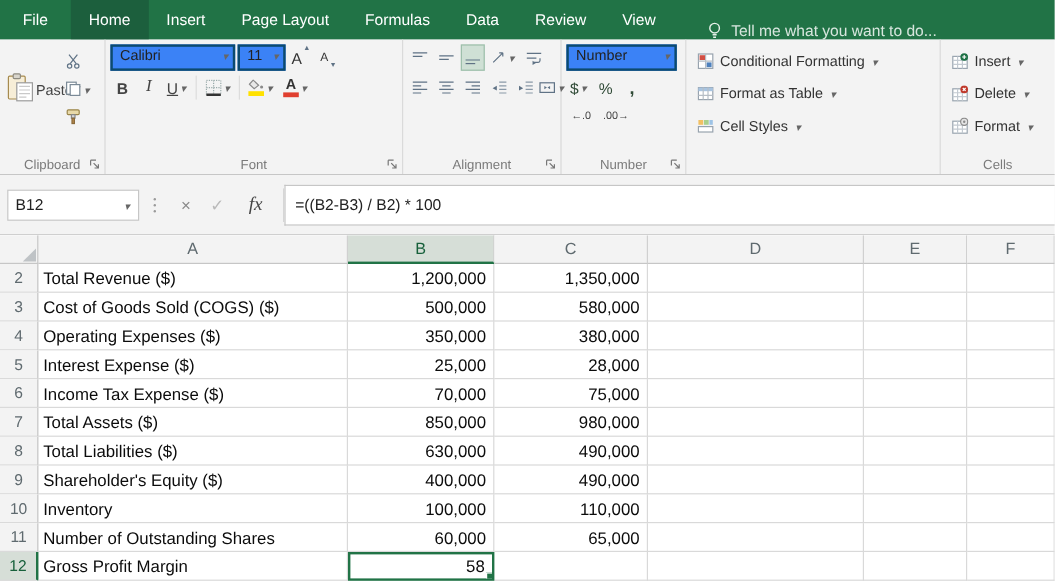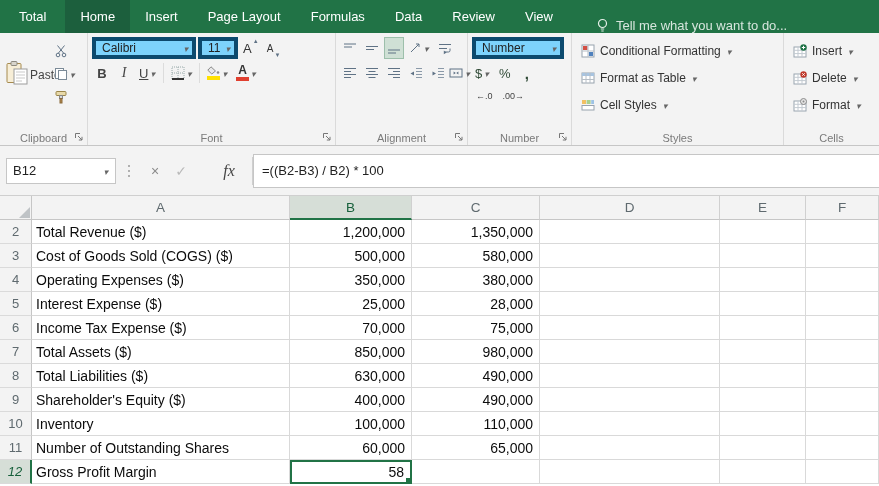--- a/index.html
+++ b/index.html
@@ -13,21 +13,21 @@
   .tab.file{padding:0 19px;}
   .tab.active{background:#1c5f3d;}
   .tellme{display:flex;align-items:flex-end;gap:7px;margin-left:28px;color:rgba(255,255,255,.82);}
 
   
   .ribbon{height:113px;background:#f3f3f3;border-bottom:1px solid #c6c6c6;display:flex;font-size:12px;color:#444;flex:0 0 auto;}
   .group{position:relative;height:100%;padding:4px 4px 16px 4px;border-right:1px solid #dadada;}
   .glabel{position:absolute;bottom:1px;left:0;right:0;text-align:center;font-size:11px;color:#7a7a7a;}
   .launcher{position:absolute;bottom:3px;right:3px;width:11px;height:11px;display:flex;align-items:center;justify-content:center;}
   .rrow{display:flex;align-items:center;gap:2px;margin-bottom:3px;}
-  .combo{background:#7dd3fc;border:4px solid #0c4a6e;height:22px;display:flex;align-items:flex-start;padding:0 3px 0 6px;font-size:12px;color:#222;}
+  .combo{background:#3b82f6;border:2px solid #0c4a6e;height:22px;display:flex;align-items:flex-start;padding:0 3px 0 6px;font-size:12px;color:#222;}
   .combo .dd{margin-left:auto;}
   .dd::after{content:"▾";font-size:9px;color:#666;line-height:1;display:inline-block;padding:0 1px;}
   .sbtn{height:22px;min-width:20px;display:inline-flex;align-items:center;justify-content:center;gap:1px;padding:0 2px;color:#444;border:1px solid transparent;}
   .sbtn.active{background:#cfe0d5;border-color:#9dbfab;}
   .vsep{width:1px;height:20px;background:#dcdcdc;margin:0 2px;}
   .bigbtn{display:flex;flex-direction:row;align-items:center;width:46px;padding-top:2px;}
   .bigbtn .biglabel{font-size:12px;margin-top:3px;color:#444;}
   .clip-inner{display:flex;}
   .clipcol{display:flex;flex-direction:column;gap:2px;padding-top:3px;margin-left:2px;}
   .minibtn{height:21px;display:flex;align-items:center;gap:1px;padding:0 2px;}
@@ -45,48 +45,48 @@
   .numglyph.comma{font-size:15px;font-weight:bold;}
   .decbtn{font-size:9px;color:#444;border:1px solid transparent;height:18px;display:inline-flex;align-items:center;padding:0 3px;}
   .stylerow,.cellrow{display:flex;align-items:center;gap:5px;height:27px;padding-left:5px;color:#333;white-space:nowrap;}
 
   
   .fbar{height:50px;background:#f3f3f3;border-bottom:1px solid #cfcfcf;display:flex;align-items:center;flex:0 0 auto;}
   .namebox{width:110px;height:26px;background:#fff;border:1px solid #c6c6c6;margin-left:6px;display:flex;align-items:center;padding:0 6px;font-size:13px;color:#222;}
   .namebox .dd{margin-left:auto;}
   .dots{width:2px;height:2px;background:#9a9a9a;border-radius:50%;box-shadow:0 5px 0 #9a9a9a,0 -5px 0 #9a9a9a;margin:0 12px;}
   .fbtn{width:26px;height:26px;display:flex;align-items:center;justify-content:center;font-size:14px;color:#8a8a8a;}
-  .fbtn.fx{font-family:"Liberation Serif",serif;font-style:italic;font-size:16px;color:#444;margin-left:22px;}
+  .fbtn.fx{font-family:"Liberation Serif",serif;font-style:italic;font-size:16px;color:#444;margin-left:6px;}
   .fdiv{width:1px;height:28px;background:#cfcfcf;margin:0 0 0 10px;}
   .ffield{flex:1;height:34px;background:#fff;border:1px solid #c6c6c6;border-right:none;display:flex;align-items:center;padding:0 8px;font-size:13px;color:#222;white-space:nowrap;}
 
   
   .sheet{flex:1;background:#fff;overflow:hidden;}
   .hrow{display:flex;height:24px;}
   .corner{width:32px;background:#f3f3f3;border-right:1px solid #c6c6c6;border-bottom:1px solid #c6c6c6;position:relative;}
   .corner::after{content:"";position:absolute;right:1px;bottom:1px;width:0;height:0;border-left:11px solid transparent;border-bottom:11px solid #bfc3c6;}
   .ch{display:flex;align-items:center;justify-content:center;font-size:13.5px;color:#5f6a6f;background:#f3f3f3;border-right:1px solid #d0d0d0;border-bottom:1px solid #c6c6c6;}
   .ch.sel{background:#d6ded7;color:#17603b;border-bottom:2px solid #217346;}
   .r{display:flex;height:24px;}
   .rh{width:32px;background:#f3f3f3;border-right:1px solid #c6c6c6;border-bottom:1px solid #dadada;display:flex;align-items:center;justify-content:center;font-size:13px;color:#5f6a6f;}
-  .rh.sel{background:#d6ded7;color:#17603b;border-right:2px solid #217346;font-style:italic;}
+  .rh.sel{background:#d6ded7;color:#17603b;border-right:2px solid #217346;}
   .c{border-right:1px solid #d9d9d9;border-bottom:1px solid #d9d9d9;font-size:14px;color:#0c0c0c;display:flex;align-items:center;padding:0 4px;white-space:nowrap;overflow:hidden;}
   .c.num{justify-content:flex-end;padding-right:6px;}
   .c.selcell{position:relative;border:2px solid #217346;z-index:2;}
   .c.selcell::after{content:"";position:absolute;right:-2px;bottom:-2px;width:5px;height:5px;background:#217346;border:1px solid #fff;}
   .wA{width:258px}.wB{width:122px}.wC{width:128px}.wD{width:180px}.wE{width:86px}.wF{width:73px}
   svg{flex:0 0 auto;}
 </style>
 </head>
 <body>
 
 <div class="app">
 
   <div class="tabbar">
-    <div class="tab file">Total</div>
+    <div class="tab file">File</div>
     <div class="tab active">Home</div>
     <div class="tab">Insert</div>
     <div class="tab">Page Layout</div>
     <div class="tab">Formulas</div>
     <div class="tab">Data</div>
     <div class="tab">Review</div>
     <div class="tab">View</div>
     <div class="tellme">
       <svg width="13" height="15" viewBox="0 0 13 15">
         <circle cx="6.5" cy="5.5" r="4" fill="none" stroke="#e6f0e9" stroke-width="1.2"></circle>
@@ -337,21 +337,20 @@
       <div class="stylerow">
         <svg width="14" height="14" viewBox="0 0 14 14">
           <rect x="1" y="2" width="4" height="4" fill="#f2c063"></rect>
           <rect x="5.6" y="2" width="4" height="4" fill="#a9d08e"></rect>
           <rect x="10.2" y="2" width="2.8" height="4" fill="#9dc3e6"></rect>
           <rect x="1" y="7.5" width="12" height="4.5" fill="#fff" stroke="#98a3ae"></rect>
         </svg>
         <span>Cell Styles</span>
         <i class="dd"></i>
       </div>
-      <span class="glabel">Styles</span>
     </div>
 
     <div class="group" style="width:95px;border-right:none">
       <div class="cellrow">
         <svg width="14" height="14" viewBox="0 0 14 14">
           <rect x="1" y="3" width="12" height="10" fill="#fff" stroke="#9aa5b0"></rect>
           <path d="M1 6.3h12M1 9.6h12M5 3v10M9 3v10" stroke="#c3cad1"></path>
           <circle cx="10.5" cy="3.5" r="3.2" fill="#1e7145"></circle>
           <path d="M10.5 1.8v3.4M8.8 3.5h3.4" stroke="#fff"></path>
         </svg>

